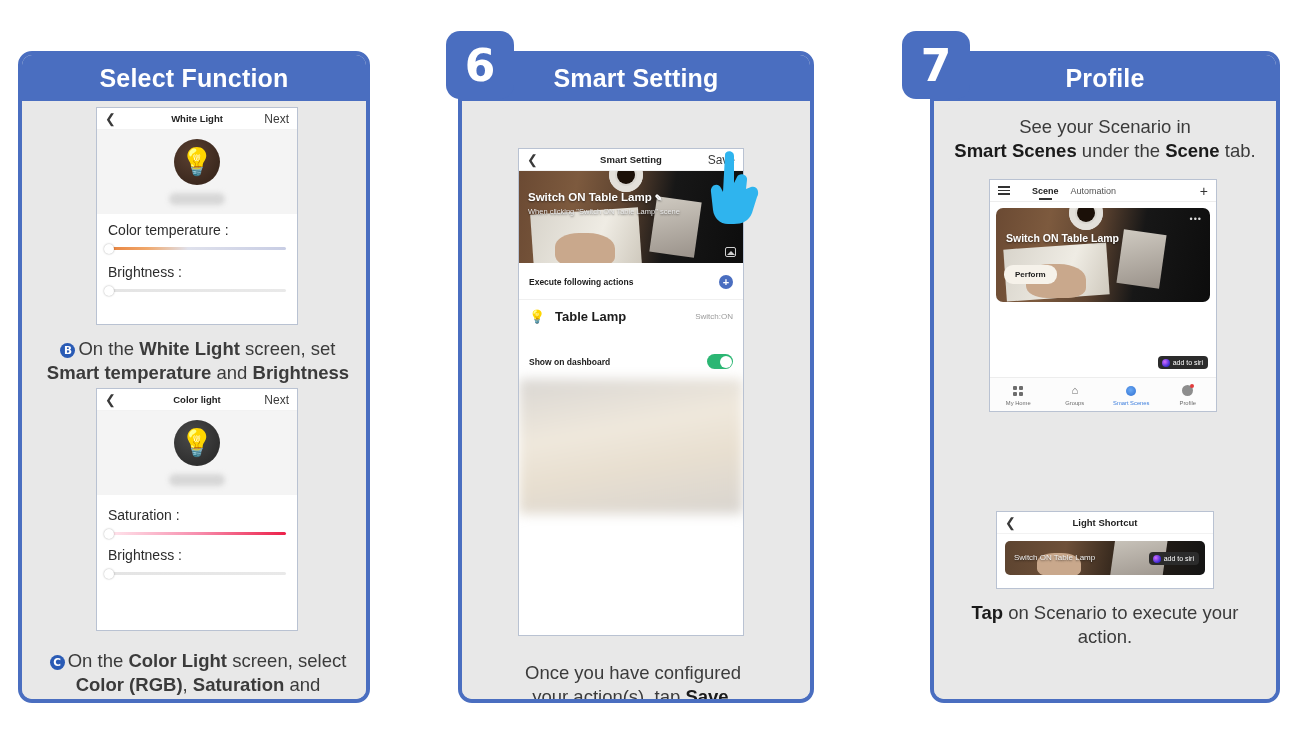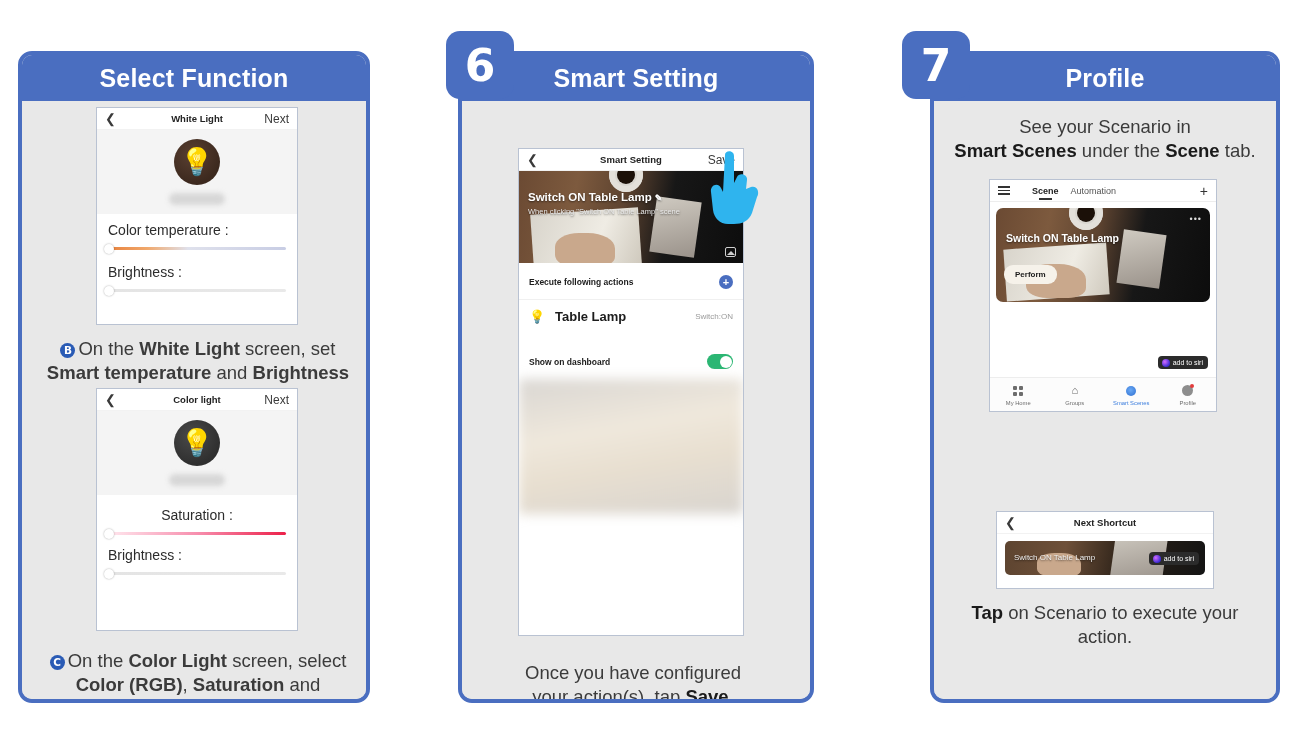--- a/index.html
+++ b/index.html
@@ -355,21 +355,21 @@
           <div class="chev">❮</div>
           <div class="title">Color light</div>
           <div class="right">Next</div>
         </div>
         <div class="bulb-area">
           <div class="bulb-circle bulb-cool">
             <span class="bulb-glyph">💡</span>
           </div>
           <div class="blur-pill"></div>
         </div>
-        <div class="slider-block" style="padding-top:12px;text-align:center;">
+        <div class="slider-block" style="padding-top:12px;">
           <div class="slider-label">Saturation :</div>
           <div class="track t-sat">
               <span class="knob"></span>
             </div>
         </div>
         <div class="slider-block" style="padding-top:12px;">
           <div class="slider-label">Brightness :</div>
           <div class="track t-gray">
               <span class="knob"></span>
             </div>
@@ -505,21 +505,21 @@
               </div>
             <div class="nav-lb">Profile</div>
           </div>
         </div>
       </div>
 
 
       <div class="screen" style="left:62px; top:410px; width:218px; height:78px;">
         <div class="sbar">
           <div class="chev">❮</div>
-          <div class="title">Next Shortcut</div>
+          <div class="title">Light Shortcut</div>
         </div>
         <div class="siri-screen-strip">
           <div class="hero-photos" style="left:54%; top:-6px; height:44px; width:26%;"></div>
           <div class="hero-hand" style="left:16%; top:12px; width:44px; height:24px;"></div>
           <div class="sss-title">Switch ON Table Lamp</div>
           <div class="siri-chip" style="right:6px; top:11px;">
             <span class="siri-orb"></span>
             <span>add to siri</span>
           </div>
         </div>

